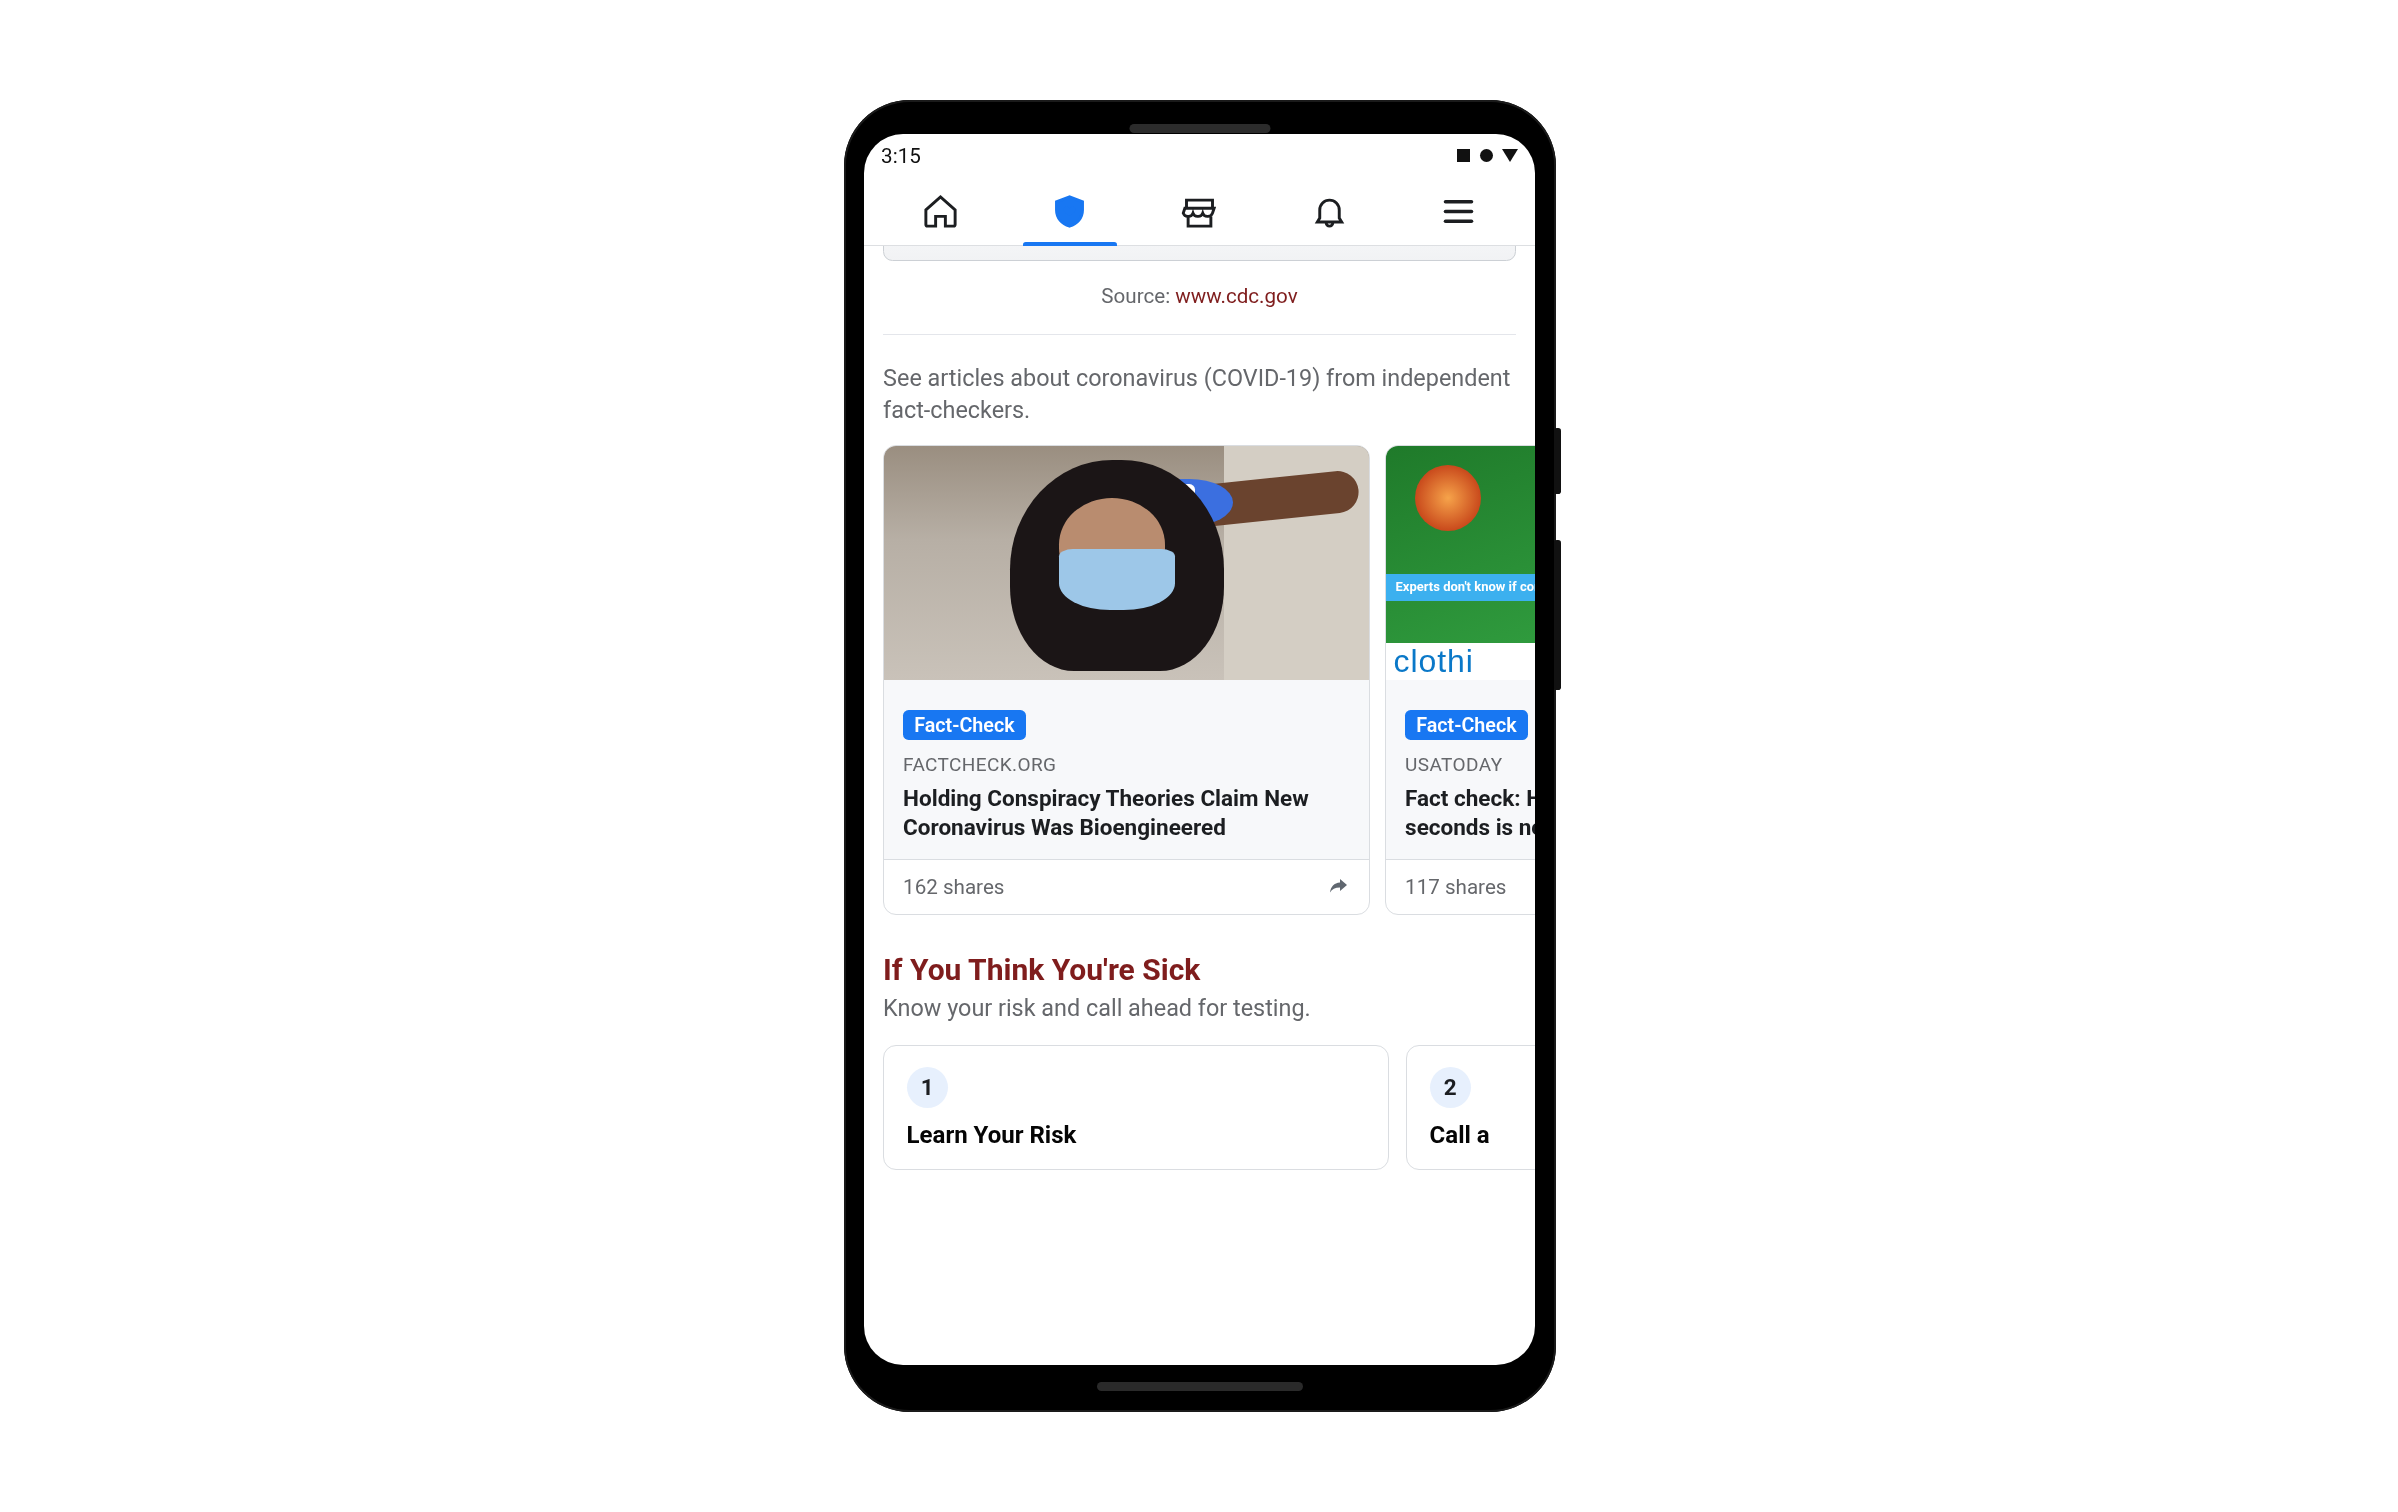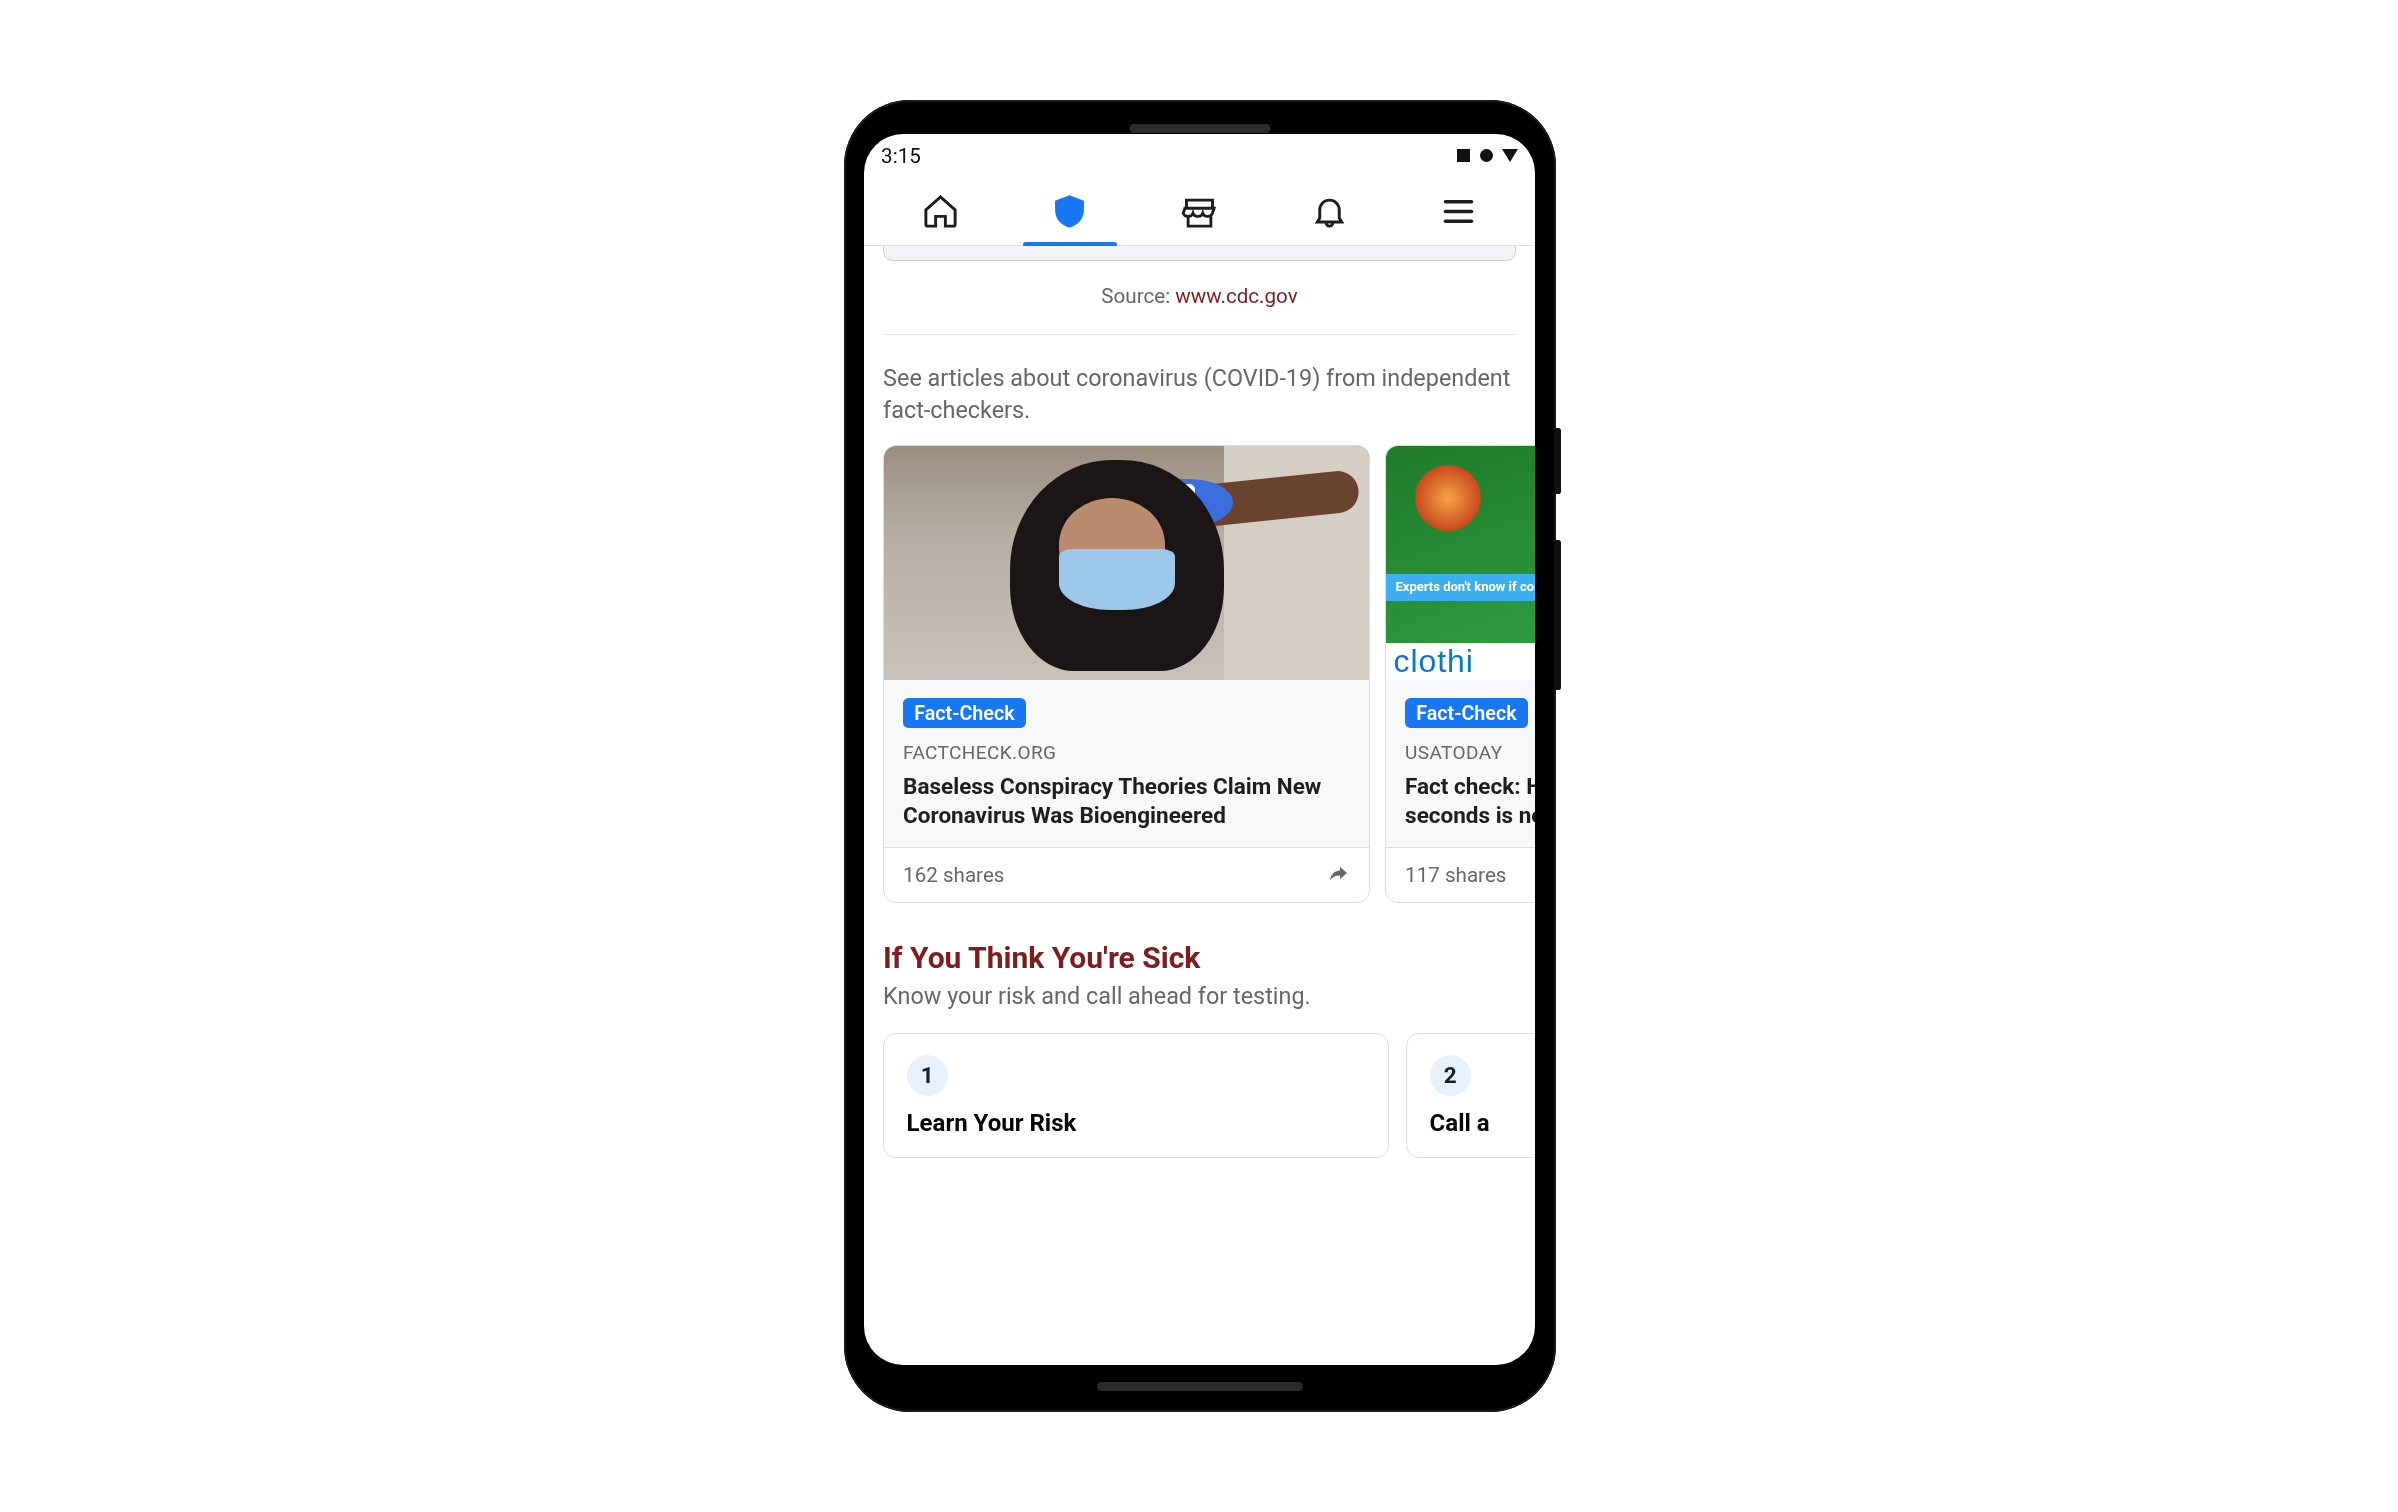--- a/index.html
+++ b/index.html
@@ -112,21 +112,21 @@
   .section-sub { font-size:23.4px; color:#65676b; margin:7.5px 0 19px 0; line-height:1.35;}
   
   .carousel { display:flex; gap:15px; margin-right:-19px;  }
   .card {
     width:487px; flex:0 0 487px;
     border:0.9px solid #dadde1; border-radius:13px;
     overflow:hidden; background:#fff;
     display:flex; flex-direction:column;
   }
   .card .thumb { width:100%; height:234px; position:relative; overflow:hidden;}
-  .card .meta { background:#f7f8fa; padding:18px 19px 17px; }
+  .card .meta { background:#f7f8fa; padding:30px 19px 17px; }
   .fact-badge {
     display:inline-block; background:#1877f2; color:#fff;
     font-size:19.7px; font-weight:600;
     padding:3.7px 11.2px; border-radius:5.6px;
     margin-bottom:13px;
   }
   .card .src { font-size:19px; color:#65676b; text-transform:uppercase; letter-spacing:0.4px;}
   .card .headline { font-size:22.5px; font-weight:700; color:#1c1e21; line-height:1.3; margin-top:7.5px;}
   .card .footer {
     display:flex; justify-content:space-between; align-items:center;
@@ -241,21 +241,21 @@
                 <div class="arm"></div>
                 <div class="glove"></div>
                 <div class="therm"></div>
                 <div class="hair"></div>
                 <div class="face"></div>
                 <div class="mask"></div>
             </div>
             <div class="meta">
               <span class="fact-badge">Fact-Check</span>
               <div class="src">FACTCHECK.ORG</div>
-              <div class="headline">Baseless Conspiracy Theories Claim New Coronavirus Was Bioengineered</div>
+              <div class="headline">Holding Conspiracy Theories Claim New Coronavirus Was Bioengineered</div>
             </div>
             <div class="footer">
               <span>162 shares</span>
               <svg class="share-ico" viewBox="0 0 24 24" fill="#606770">
                   <path d="M14 4l7 6-7 6v-3.5c-5 0-8 1.6-10 5 .7-5.7 4-9.7 10-10z"></path>
                 </svg>
             </div>
           </div>
 
           <div class="card">

